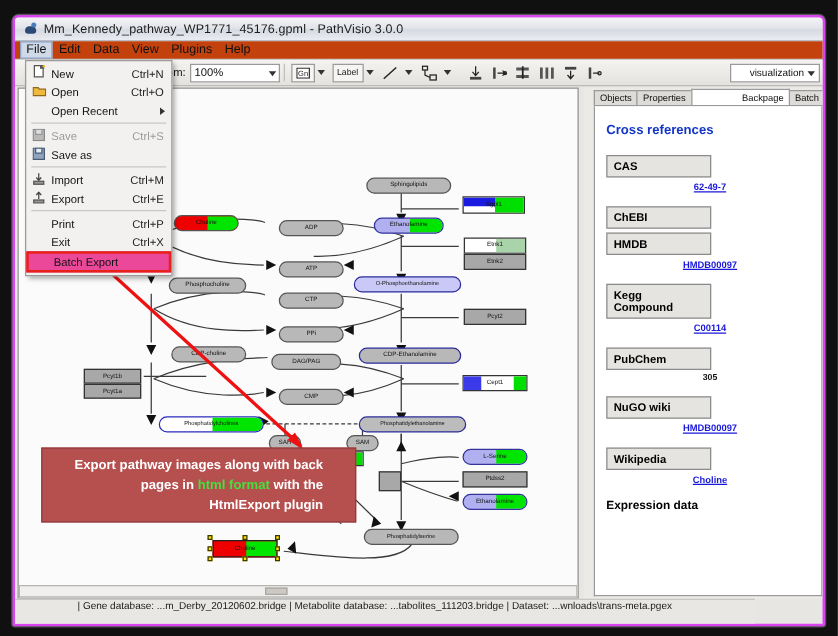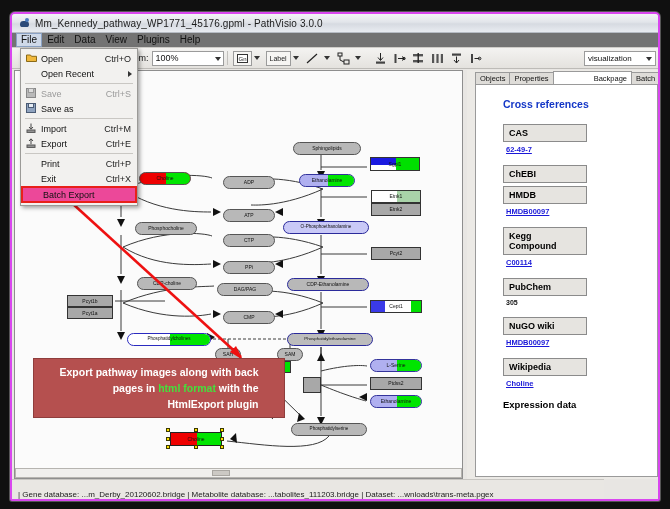--- a/index.html
+++ b/index.html
@@ -42,21 +42,21 @@
   #titlebar .app-ico:after {
     content: ""; position: absolute; left: 6px; top: 0px;
     width: 4px; height: 4px; background: #4a7bbd; border-radius: 50%;
   }
   #titlebar .ttl {
     font-size: 10px; color: #1b1b1b; letter-spacing: .1px; white-space: nowrap;
   }
   
   #menubar {
     position: absolute; left: 0; top: 19px; width: 648px; height: 15px;
-    background: #737373;
+    background: #c2410c;
     border-bottom: 1px solid #cfcdc9;
     display: flex; align-items: center; padding-left: 4px;
   }
   #menubar .mi {
     font-size: 10px; color: #111; padding: 1px 5px; line-height: 12px;
     white-space: nowrap; cursor: default;
   }
   #menubar .mi.active {
     background: #cfd9e8; border: 1px solid #8ba2c4; padding: 0px 4px;
   }
@@ -91,20 +91,21 @@
   }
   .dropcaret {
     border-left: 3px solid transparent; border-right: 3px solid transparent;
     border-top: 4px solid #333; margin: 0 4px 0 2px;
   }
   #viscombo {
     position: absolute; right: 4px; top: 3px;
     width: 72px; height: 15px; background: #fff; border: 1px solid #9b9b9b;
     font-size: 8px; color: #111; display: flex; align-items: center;
     padding-left: 3px;
+    justify-content: center;
   }
   #viscombo .arr {
     position: absolute; right: 3px; top: 5px;
     border-left: 3px solid transparent; border-right: 3px solid transparent;
     border-top: 4px solid #333;
   }
   
   #canvaswrap {
     position: absolute; left: 2px; top: 56px; width: 449px; height: 409px;
     background: #fbfbfb; border: 1px solid #8e8e8e;
@@ -176,46 +177,46 @@
   }
   .ptab {
     font-size: 7.5px; color: #111; padding: 1.5px 4px 1px 4px;
     border: 1px solid #9a9a9a; border-bottom: none; background: #dedcd8;
     margin-right: -1px; line-height: 9px; white-space: nowrap;
   }
   .ptab.sel { background: #fff; padding-top: 2.5px; font-size: 7.5px; position: relative; z-index: 2; padding-left: 40px; }
   #panelbody {
     position: absolute; left: 8px; top: 15px; width: 183px; height: 392px;
     background: #fff; border: 1px solid #9a9a9a; border-top: none;
-    overflow: hidden; padding: 8px 27px;
+    overflow: hidden; padding: 8px 9px;
   }
   #panelbody h2 {
     margin: 5px 0 14px 0; font-size: 10.5px; color: #1437c7; font-weight: bold;
   }
   .xbox {
     border: 1px solid #8b8b8b; background: #e6e4e0;
     font-size: 9px; font-weight: bold; color: #000;
     padding: 3px 5px; width: 84px; margin-bottom: 3px;
   }
   .xval {
     font-size: 7.5px; color: #1a18d8; text-decoration: underline;
-    margin: 0 0 11px 3px; font-weight: bold;
+    margin: 0 0 11px 3px; font-weight: bold; text-align: center;
   }
   .xval.plain { color: #111; text-decoration: none; font-weight: bold; font-size: 7px; }
   #exprdata { font-size: 9.5px; font-weight: bold; color: #000; margin-top: 2px; }
   
   .hscroll {
     position: absolute; background: #f0efed; border: 1px solid #b6b4b0;
   }
   .hscroll .thumb { position: absolute; background: #ccc9c4; border: 1px solid #a9a6a1; }
   
   #statusbar {
     position: absolute; left: 0; bottom: 0; width: 592px; height: 20px;
     background: #e9e7e3; border-top: 1px solid #c8c6c2;
-    display: flex; align-items: flex-end;
+    display: flex; align-items: flex-start; padding-left: 44px;
   }
   #statusbar .st {
     font-size: 8px; color: #1a1a1a; padding-left: 6px; white-space: nowrap;
   }
   
   .handle {
     position: absolute; width: 4px; height: 4px; background: #ffe000;
     border: 1px solid #3a3a00; z-index: 30;
   }
 </style>
@@ -582,20 +583,31 @@
       <div class="xbox">Wikipedia</div>
       <div class="xval">Choline</div>
 
       <div id="exprdata">Expression data</div>
     </div>
   </div>
 
   <div id="filemenu">
     <div class="row">
       <span class="ic">
+        <svg width="11" height="11" viewBox="0 0 11 11">
+              <rect x="1.5" y="0.5" width="7" height="9" fill="#fff" stroke="#555"></rect>
+              <path d="M6.5 0.5 L8.5 2.5 L6.5 2.5 Z" fill="#ccc" stroke="#555"></path>
+              <path d="M8 1 L10 1 M9 0 L9 2" stroke="#f0a800" stroke-width="1"></path>
+            </svg>
+      </span>
+      <span class="lbl">New</span>
+      <span class="acc">Ctrl+N</span>
+    </div>
+    <div class="row">
+      <span class="ic">
         <svg width="11" height="10" viewBox="0 0 11 10">
               <path d="M0.5 2 h4 l1 1.3 h5 v5.2 h-10 z" fill="#f0b83c" stroke="#8a6a18"></path>
             </svg>
       </span>
       <span class="lbl">Open</span>
       <span class="acc">Ctrl+O</span>
     </div>
     <div class="row">
       <span class="ic"></span>
       <span class="lbl">Open Recent</span>

